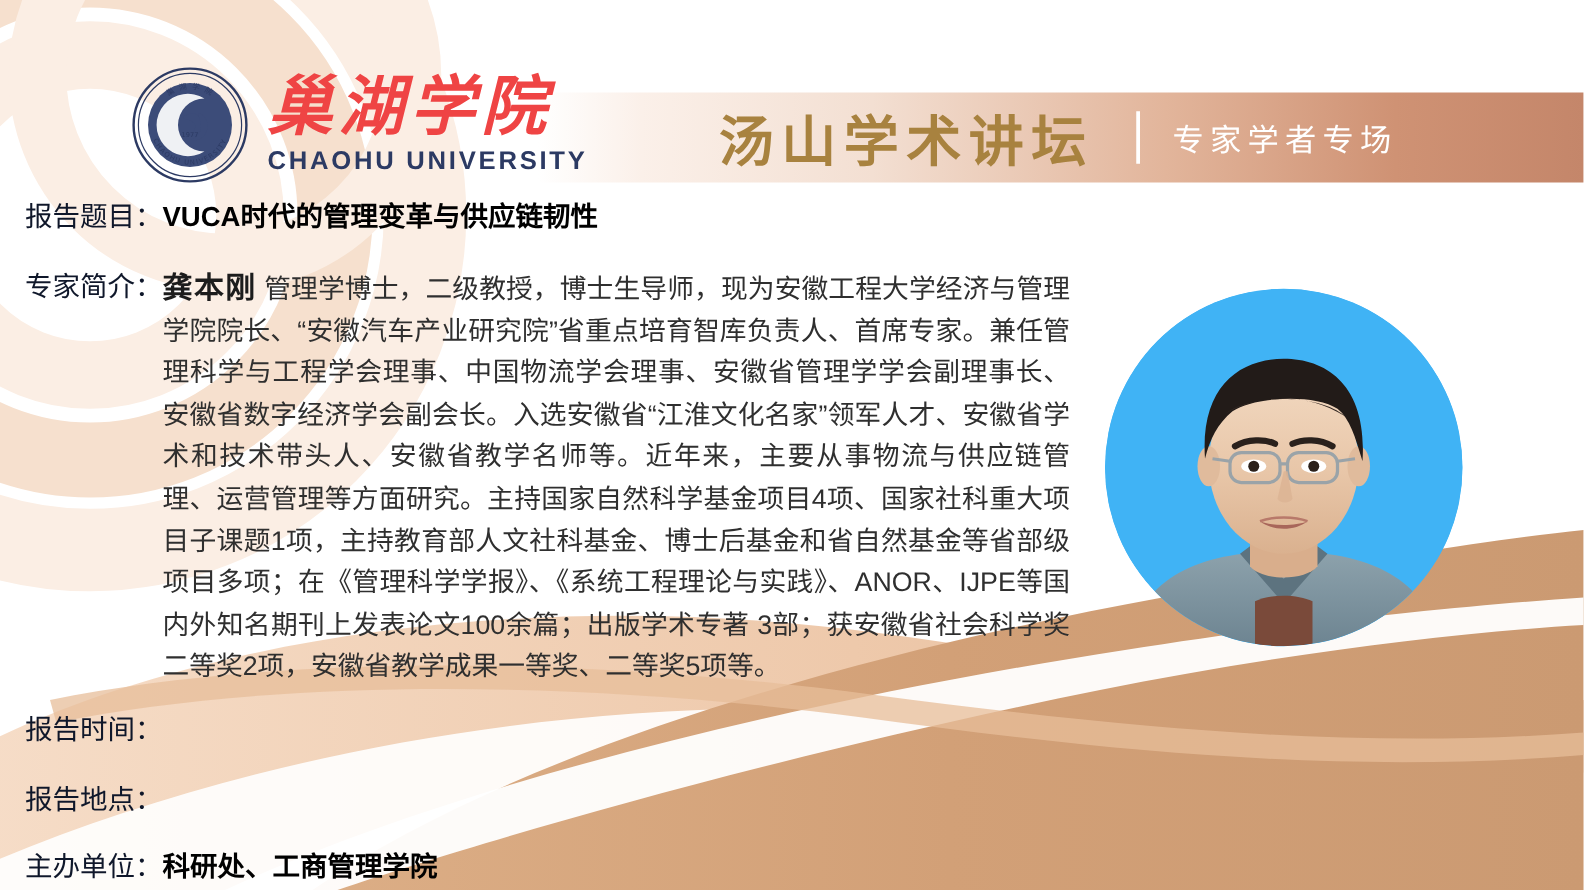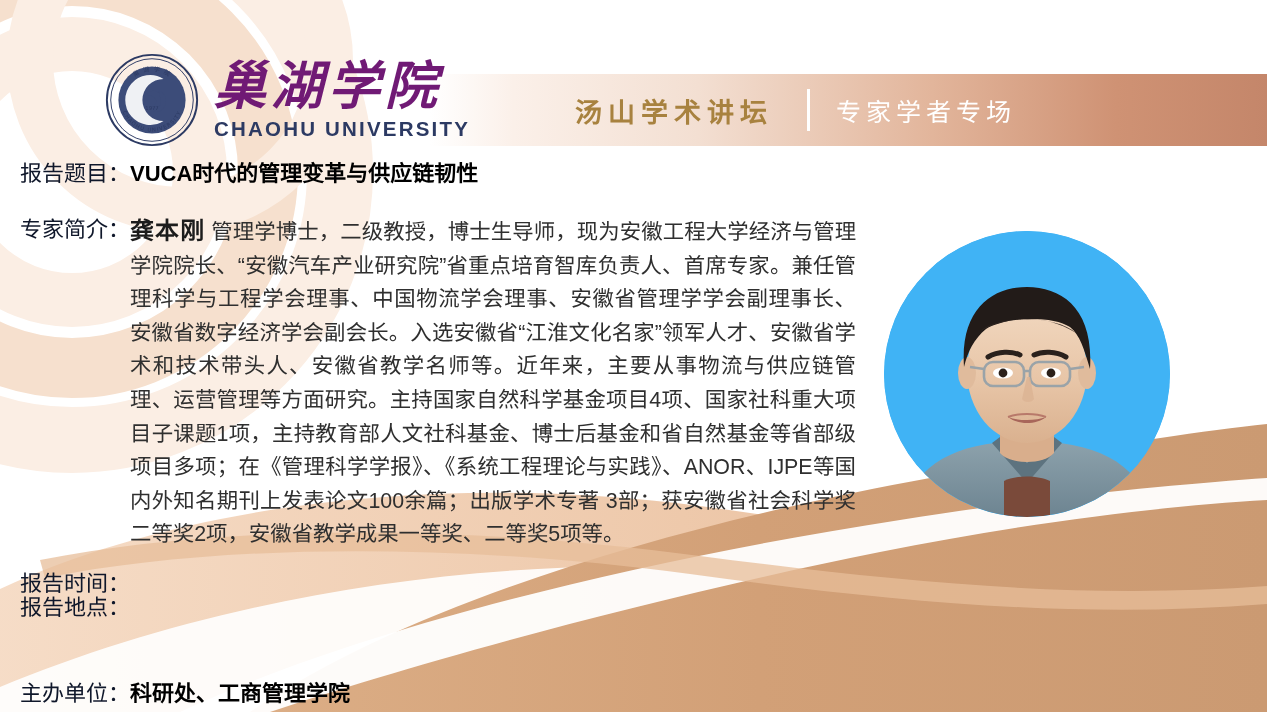--- a/index.html
+++ b/index.html
@@ -46,21 +46,21 @@
         #fbf0e9 10%,
         #f3dfd2 32%,
         #e2b59b 60%,
         #cf9274 82%,
         #c4866a 100%);
     display: flex;
     align-items: center;
   }
   .banner-main {
     margin-left: 145px;
-    font-size: 27px;
+    font-size: 44px;
     font-weight: bold;
     letter-spacing: 6px;
     color: #a8823f;
     font-family: "DejaVu Sans", "Liberation Sans", sans-serif;
     white-space: nowrap;
   }
   .banner-divider {
     width: 3px;
     height: 42px;
     background: #ffffff;
@@ -86,21 +86,21 @@
   .logo-emblem { width: 96px; height: 96px; flex: none; }
   .logo-words {
     margin-left: 14px;
     display: flex;
     flex-direction: column;
     justify-content: center;
   }
   .logo-cn {
     font-size: 52px;
     font-weight: bold;
-    color: #701a75;
+    color: #ef4444;
     letter-spacing: 5px;
     line-height: 1.05;
     font-family: "DejaVu Serif", "Liberation Serif", serif;
     font-style: italic;
     white-space: nowrap;
   }
   .logo-en {
     font-size: 20.5px;
     font-weight: bold;
     color: #2c3a63;
@@ -126,21 +126,21 @@
     color: #000000;
     font-size: 22px;
     font-weight: bold;
     line-height: 1.45;
     white-space: nowrap;
   }
 
   #row-title { left: 20px; top: 158px; }
   #row-bio   { left: 20px; top: 214px; width: 870px; }
   #row-time  { left: 20px; top: 568px; }
-  #row-place { left: 20px; top: 592px; }
+  #row-place { left: 20px; top: 624px; }
   #row-org   { left: 20px; top: 678px; }
 
   .bio-body {
     font-size: 21.4px;
     color: #2f2f2f;
     font-weight: normal;
     line-height: 33.6px;
     width: 726px;
     white-space: normal;
     text-align: justify;

